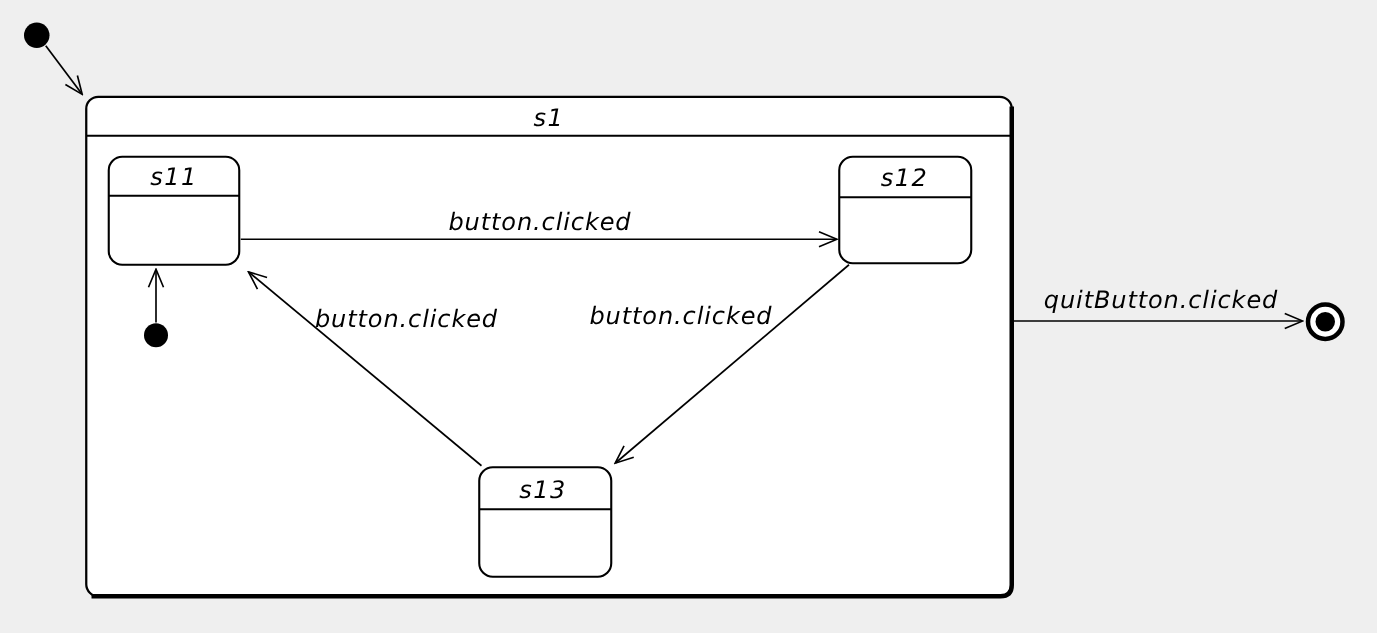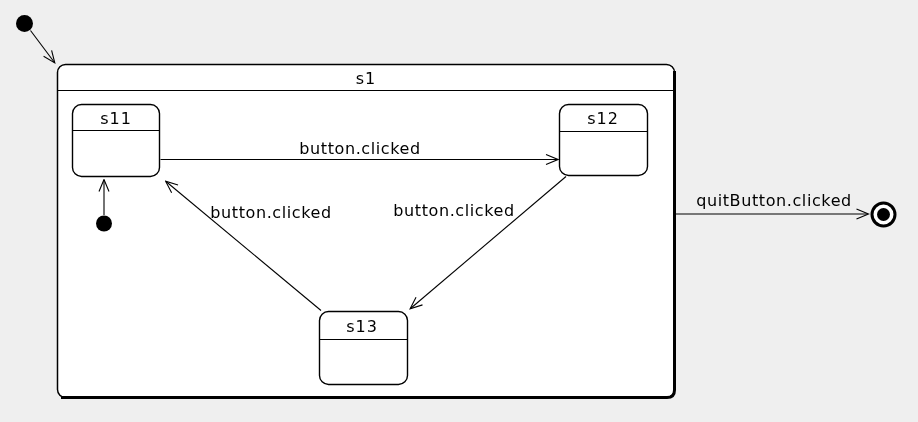--- a/index.html
+++ b/index.html
@@ -7,20 +7,21 @@
     padding: 0;
     background: #efefef;
     font-family: "DejaVu Sans", sans-serif;
   }
   .canvas {
     position: relative;
     width: 918px;
     height: 422px;
     background: #efefef;
     overflow: hidden;
+    font-style: italic;
   }
   svg { display: block; }
   .state-rect {
     fill: #ffffff;
     stroke: #000000;
     stroke-width: 1.4;
   }
   .composite-rect {
     fill: #ffffff;
     stroke: #000000;

